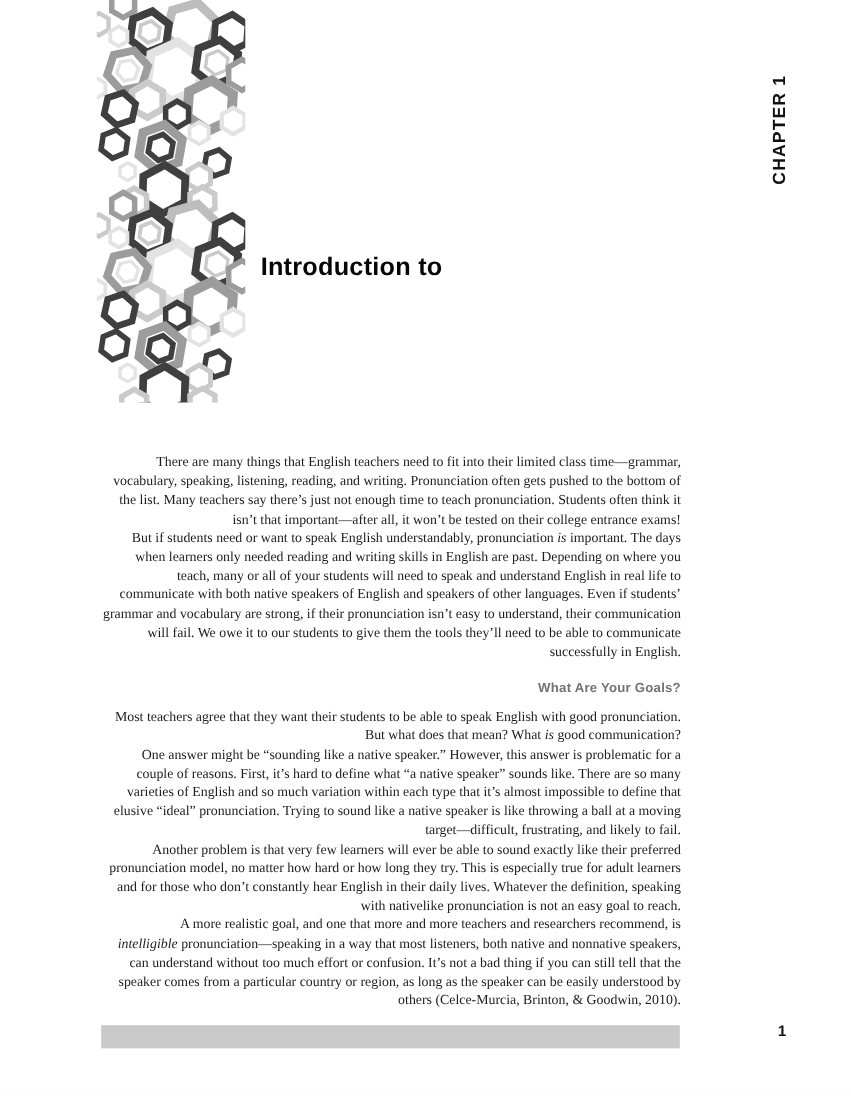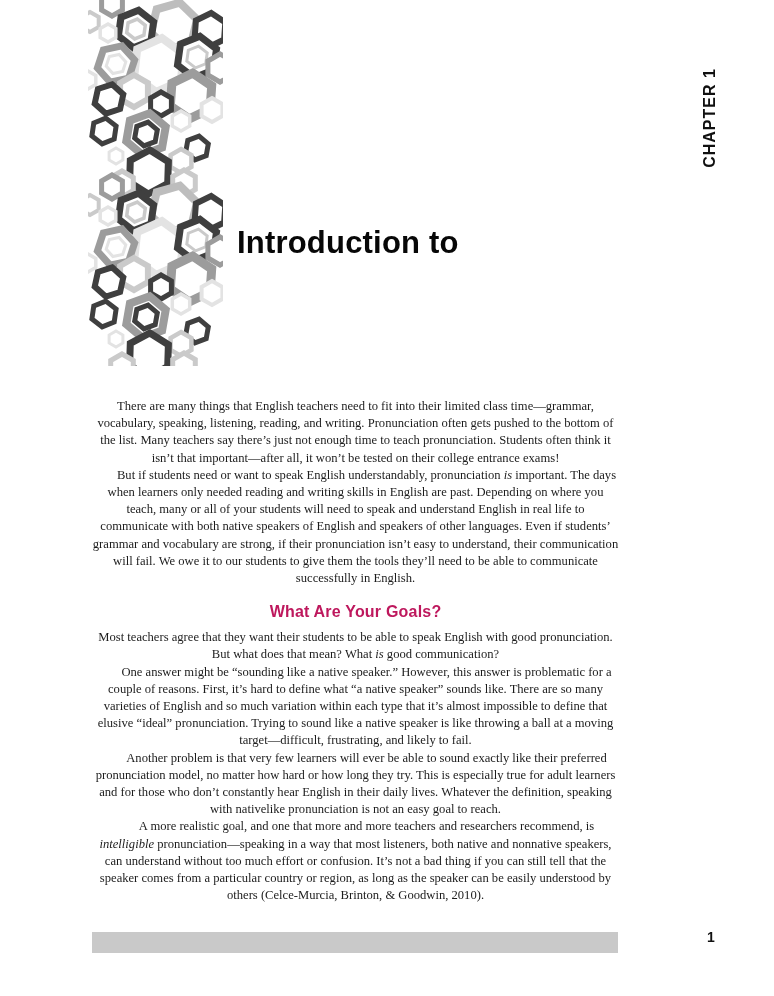--- a/index.html
+++ b/index.html
@@ -10,31 +10,31 @@
   .hex-strip{position:absolute;left:88px;top:0;width:135px;height:366px;}
   .chapter-tab{
     position:absolute;left:710px;top:118px;
     transform:translate(-50%,-50%) rotate(-90deg);
     font-family:"Liberation Sans",sans-serif;font-weight:bold;font-size:16px;
     letter-spacing:1px;white-space:nowrap;color:#101010;
   }
   .title{
     position:absolute;left:237px;top:224px;margin:0;
     font-family:"Liberation Sans",sans-serif;font-weight:bold;
-    font-size:31px;line-height:37px;color:#070707;letter-spacing:.2px;
+    font-size:23px;line-height:37px;color:#070707;letter-spacing:.2px;
   }
   .body-text{
-    position:absolute;left:92px;top:398px;width:527px;
-    font-size:12.6px;line-height:17.2px;color:#1c1c1c;text-align:center;
+    position:absolute;left:92px;top:412px;width:527px;
+    font-size:12.6px;line-height:17.2px;color:#1c1c1c;text-align:right;
   }
   .body-text p{margin:0;}
   .body-text p.indent{text-indent:22px;}
   .body-text h2{
     margin:15px 0 8px 0;font-family:"Liberation Sans",sans-serif;
-    font-size:16px;line-height:19px;color:#be185d;letter-spacing:.2px;
+    font-size:12px;line-height:19px;color:#737373;letter-spacing:.2px;
   }
   .footer-bar{position:absolute;left:92px;top:932px;width:526px;height:21px;}
   .page-number{
     position:absolute;left:701px;top:929px;width:20px;text-align:center;
     font-family:"Liberation Sans",sans-serif;font-weight:bold;font-size:14px;color:#111;
   }
 </style>
 </head>
 <body>
 

